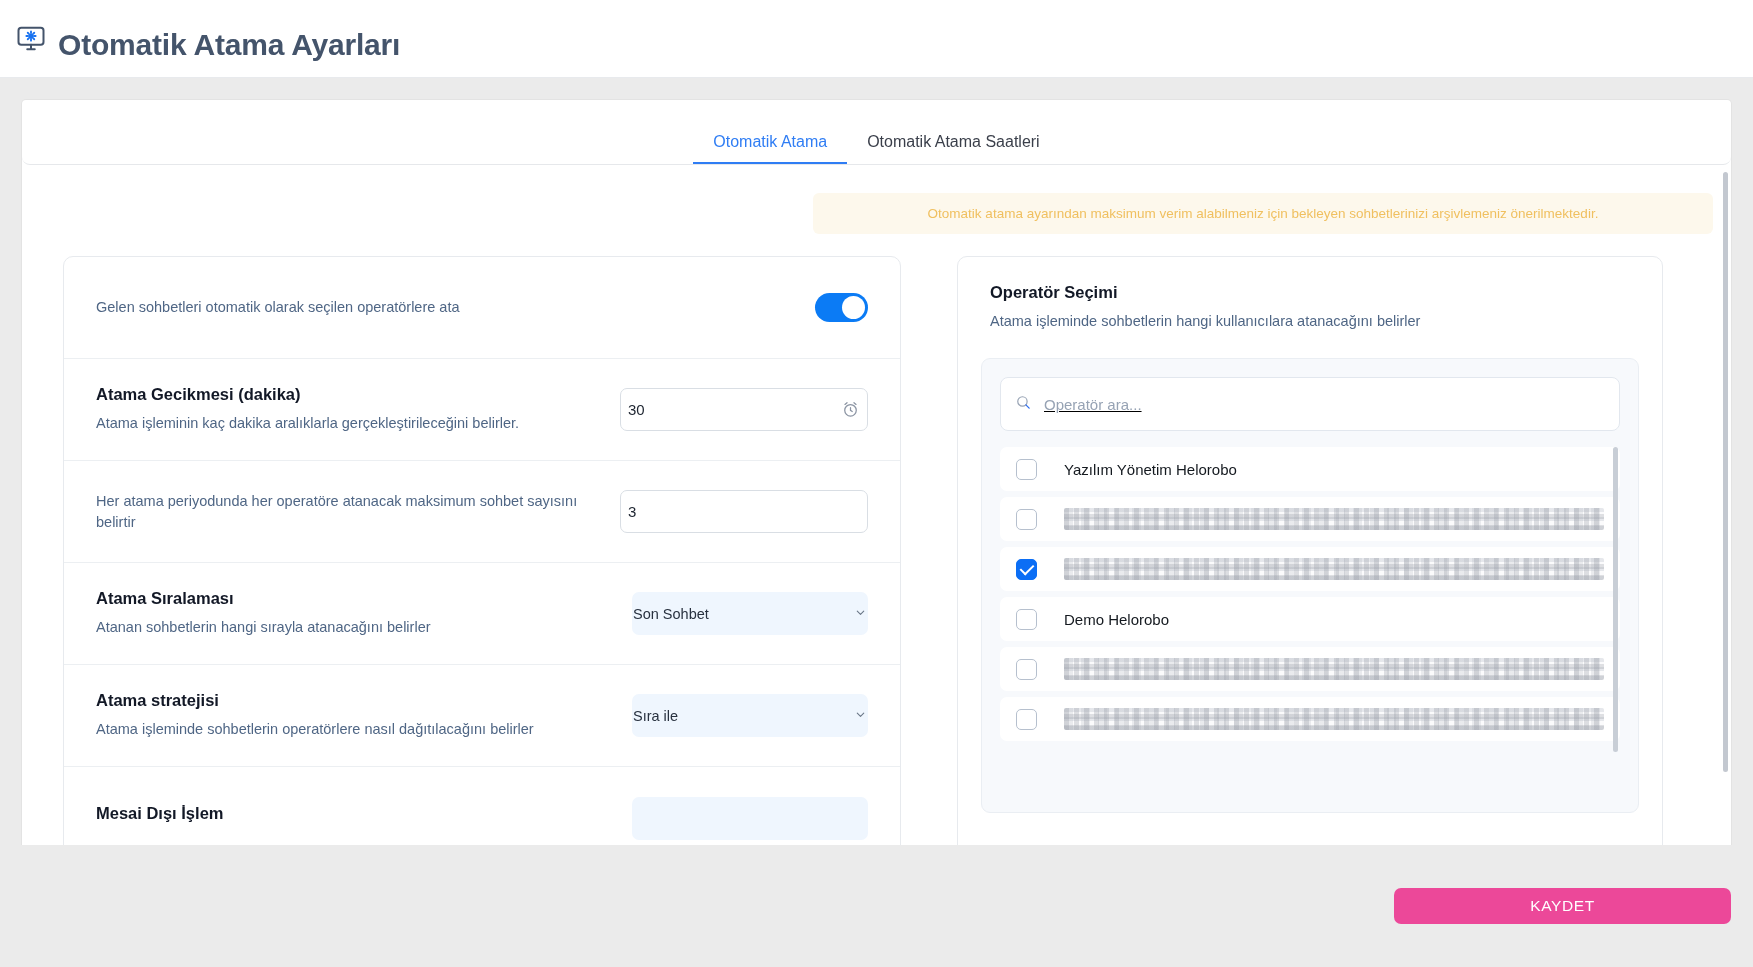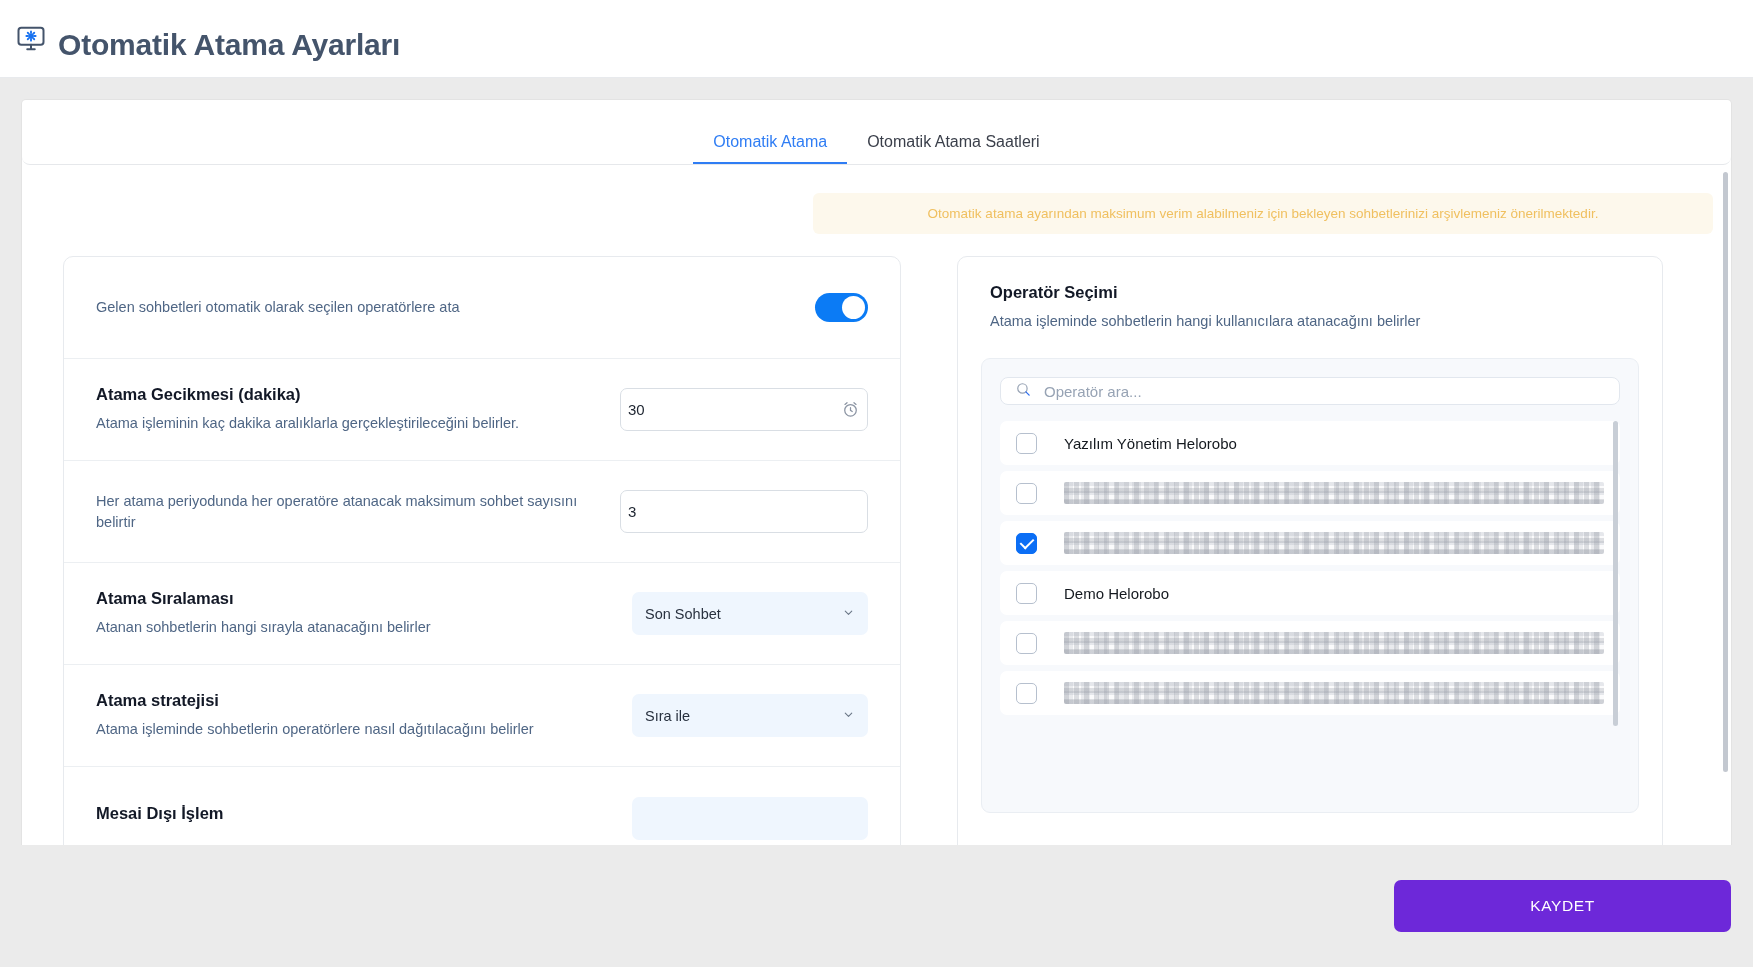--- a/index.html
+++ b/index.html
@@ -173,48 +173,49 @@
   .num-input .trail-icon { display: flex; align-items: center; }
 
   
   .select {
     width: 236px; height: 43px;
     background: #eff6fe;
     border-radius: 7px;
     display: flex;
     align-items: center;
     justify-content: space-between;
-    padding: 0 13px;
+    padding: 0 1px;
     font-size: 14.5px;
     color: #28313f;
     cursor: pointer;
     flex-shrink: 0;
   }
 
   
   .op-head { padding: 26px 32px 18px 32px; }
   .op-box {
     margin: 8px 23px 0 23px;
     background: #f7f9fc;
     border: 1px solid #eaeef3;
     border-radius: 9px;
     padding: 18px;
     height: 455px;
     overflow: hidden;
   }
   .search-bar {
-    height: 28px;
+    height: 54px;
     background: #fff;
     border: 1px solid #e2e7ee;
     border-radius: 8px;
     display: flex;
     align-items: center;
     padding: 0 14px;
     gap: 12px;
     margin-bottom: 16px;
+    text-decoration: underline;
   }
   .search-bar .ph {
     font-size: 15px;
     color: #97a3b4;
   }
   .op-list {
     position: relative;
     height: 370px;
     overflow: hidden;
   }
@@ -288,22 +289,22 @@
     position: absolute;
     left: 0; right: 0; bottom: 0;
     height: 122px;
     background: #ebebeb;
     display: flex;
     align-items: center;
     justify-content: flex-end;
     padding-right: 22px;
   }
   .save-btn {
-    width: 337px; height: 52px;
-    background: #6d28d9;
+    width: 337px; height: 36px;
+    background: #ec4899;
     color: #fff;
     border: none;
     border-radius: 7px;
     font-size: 15.5px;
     letter-spacing: 0.6px;
     cursor: pointer;
     font-family: "Liberation Sans", sans-serif;
   }
 </style>
 </head>

